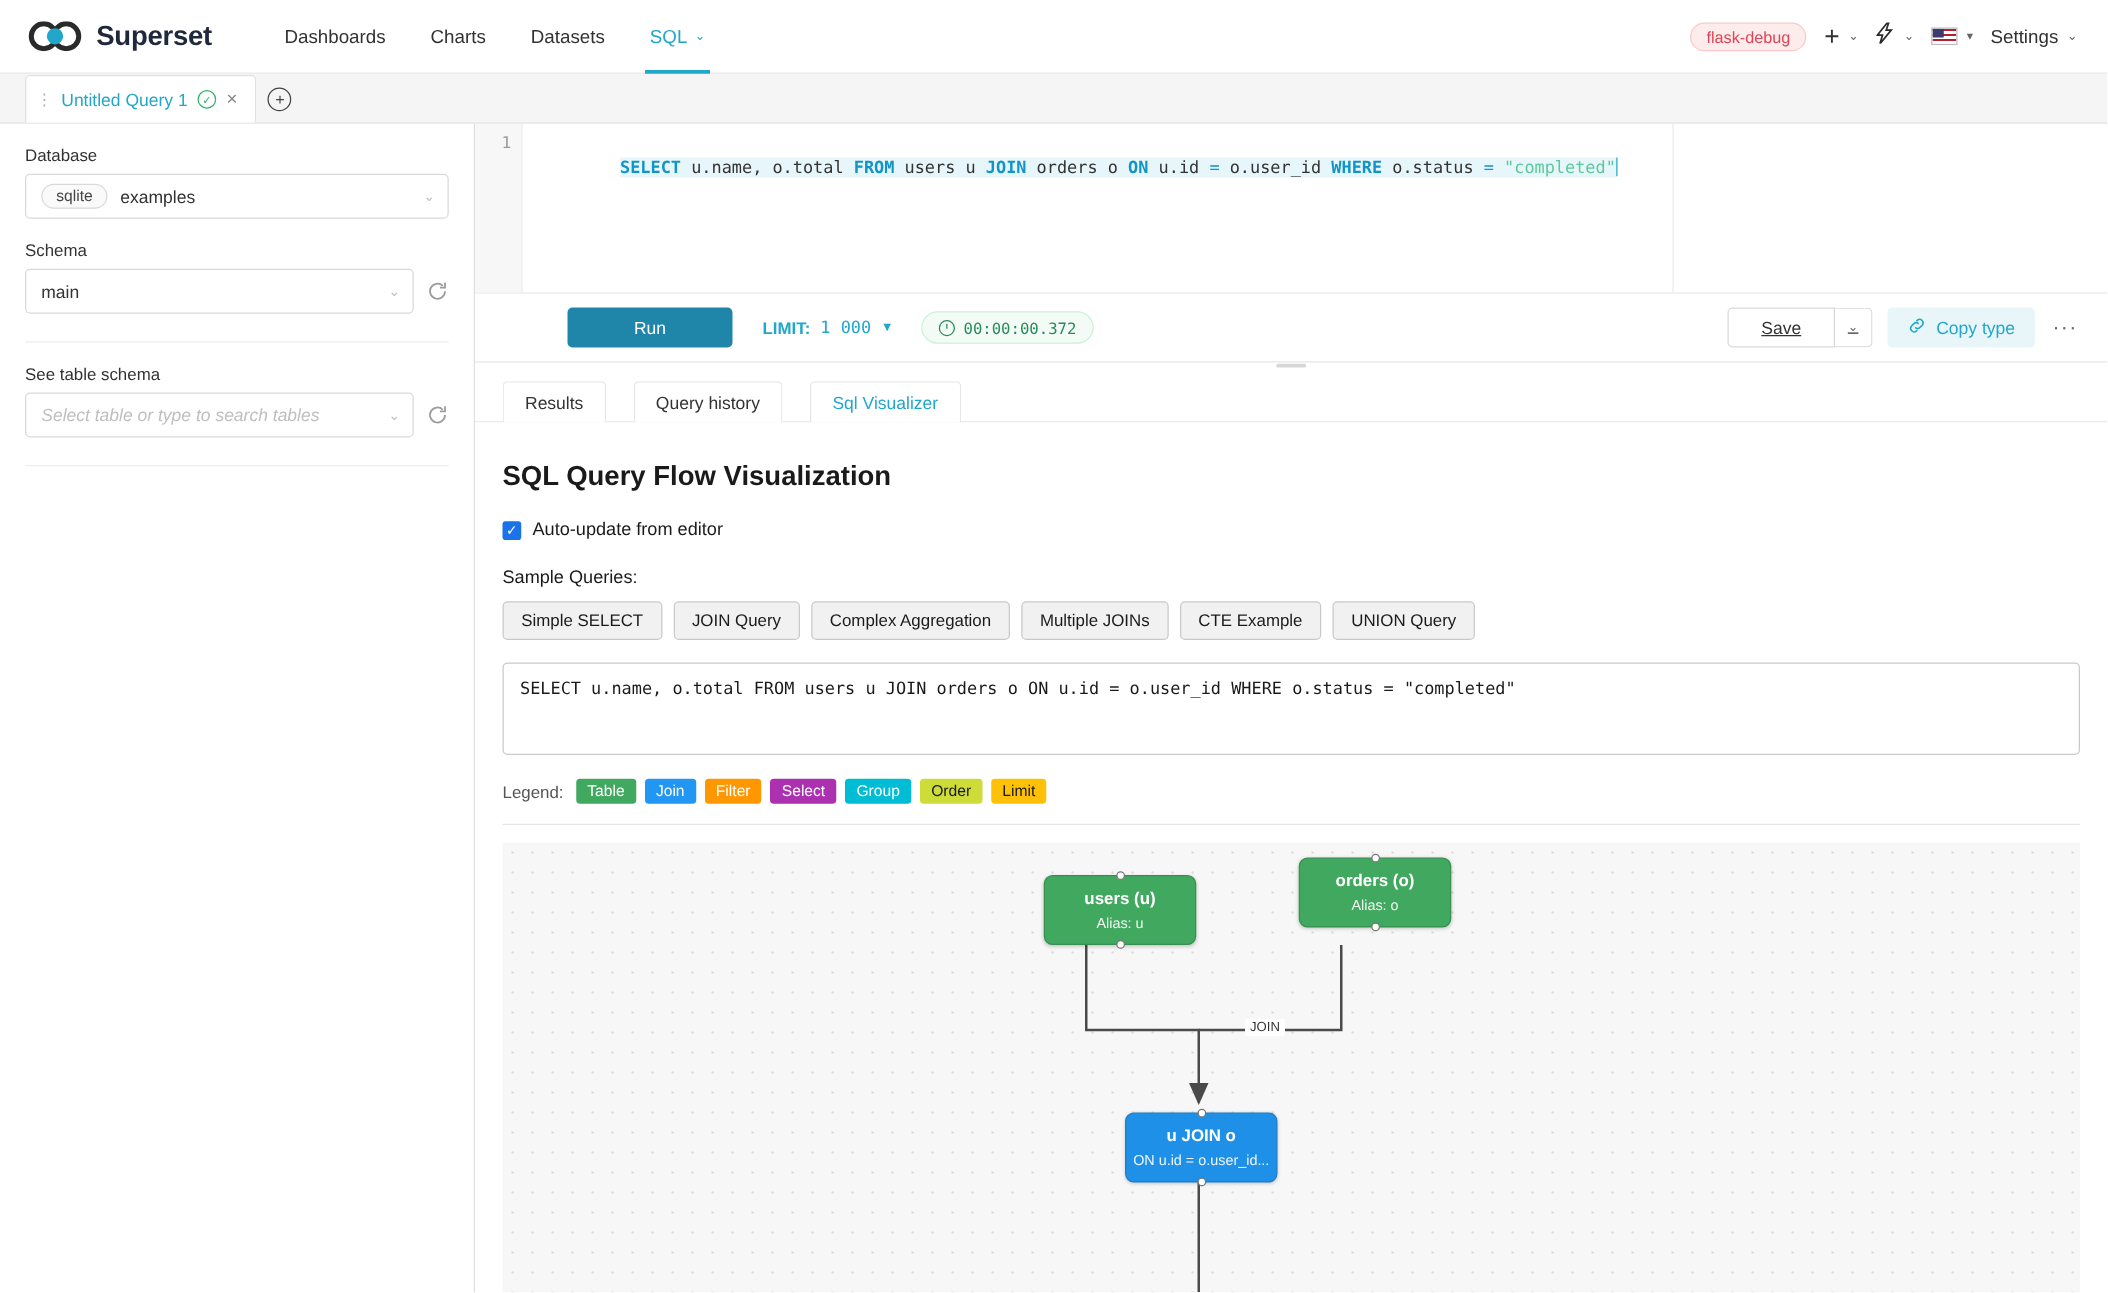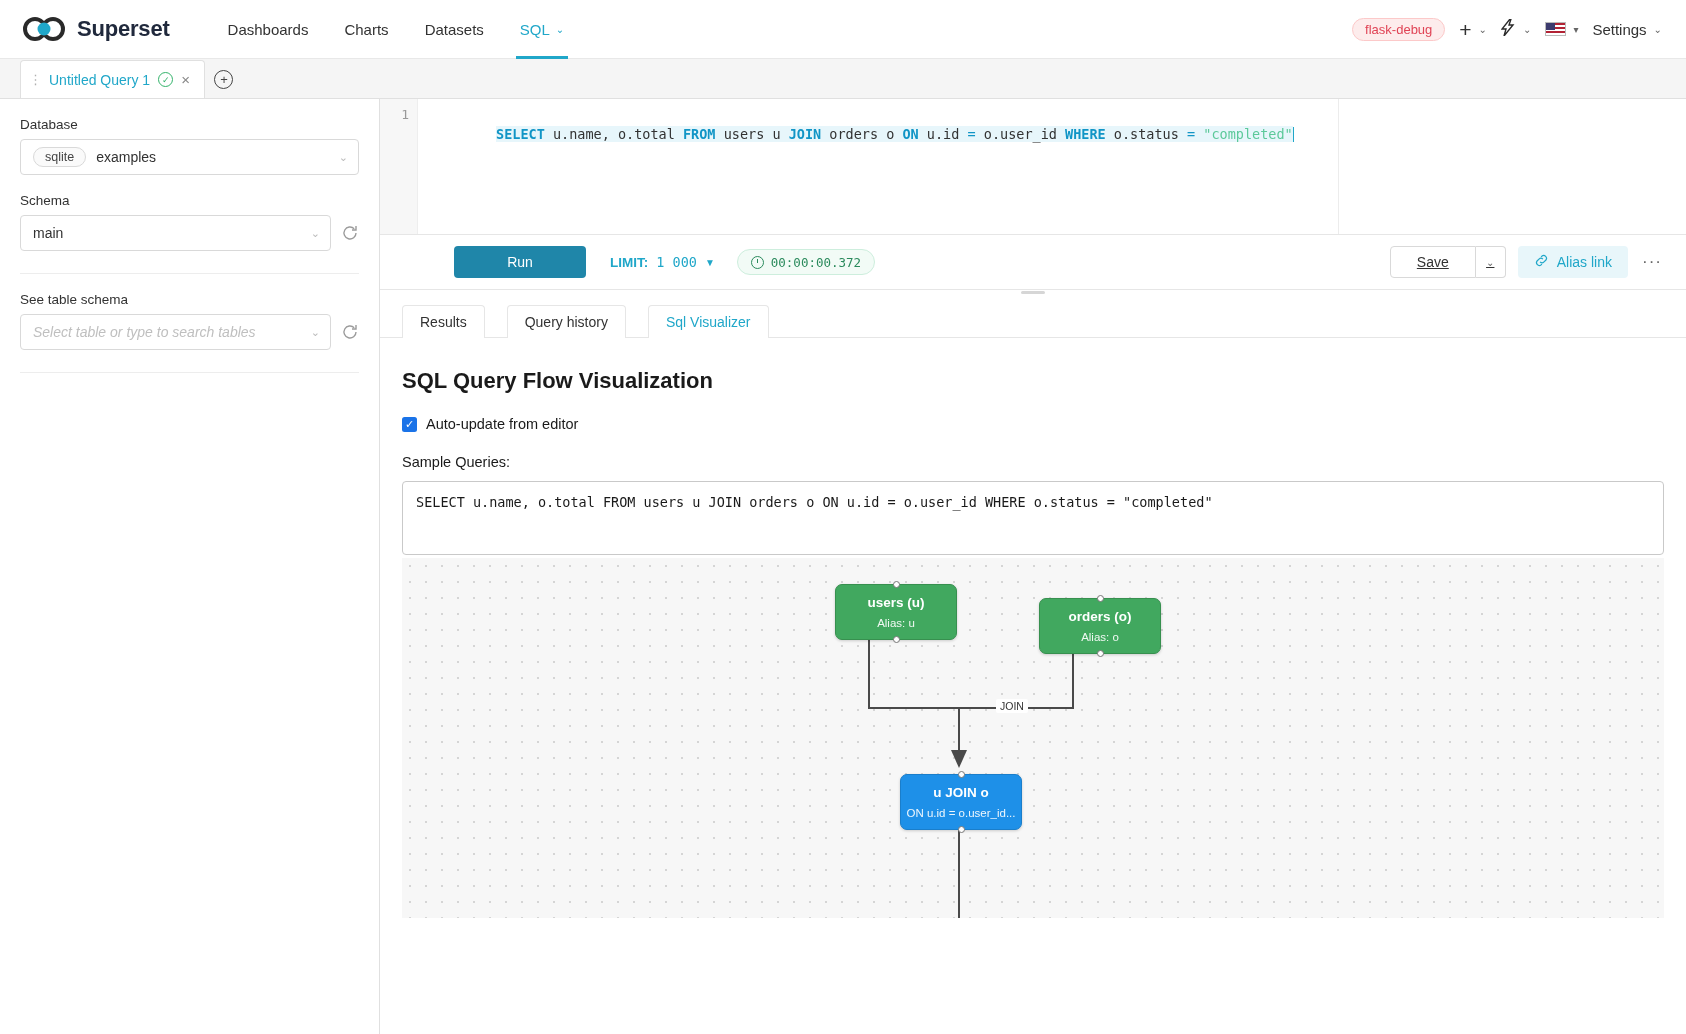--- a/index.html
+++ b/index.html
@@ -395,21 +395,21 @@
           <button class="save-btn">Save</button>
           <span class="save-caret">⌄</span>
         </div>
         <button class="copylink-btn">
           <span>
             <svg width="15" height="15" viewBox="0 0 16 16">
                 <path d="M6.5 9.5a3 3 0 0 0 4.2 0l2-2a3 3 0 0 0-4.2-4.2l-.9.9" fill="none" stroke="#20a7c9" stroke-width="1.3"></path>
                 <path d="M9.5 6.5a3 3 0 0 0-4.2 0l-2 2a3 3 0 0 0 4.2 4.2l.9-.9" fill="none" stroke="#20a7c9" stroke-width="1.3"></path>
               </svg>
           </span>
-          <span>Alias link</span>
+          <span>Copy type</span>
         </button>
         <span class="dots">···</span>
       </div>
       <div class="drag-handle"></div>
     </div>
 
     <div class="resulttabs">
       <div class="rtab">Results</div>
       <div class="rtab">Query history</div>
       <div class="rtab active">Sql Visualizer</div>
@@ -417,23 +417,41 @@
 
     <div class="viz">
       <h1 class="viz-title">SQL Query Flow Visualization</h1>
 
       <div class="chk-row">
         <span class="chkbox">✓</span>
         <span class="chk-label">Auto-update from editor</span>
       </div>
 
       <div class="samples-label">Sample Queries:</div>
+      <div class="samples-row">
+        <button class="sample-btn">Simple SELECT</button>
+        <button class="sample-btn">JOIN Query</button>
+        <button class="sample-btn">Complex Aggregation</button>
+        <button class="sample-btn">Multiple JOINs</button>
+        <button class="sample-btn">CTE Example</button>
+        <button class="sample-btn">UNION Query</button>
+      </div>
 
       <textarea class="sql-textarea" style="">SELECT u.name, o.total FROM users u JOIN orders o ON u.id = o.user_id WHERE o.status = "completed"</textarea>
 
+      <div class="legend-row">
+        <span class="legend-lbl">Legend:</span>
+        <span class="lg" style="background:#41a85f">Table</span>
+        <span class="lg" style="background:#2196f3">Join</span>
+        <span class="lg" style="background:#ff9800">Filter</span>
+        <span class="lg" style="background:#ab31b0">Select</span>
+        <span class="lg" style="background:#00bcd4">Group</span>
+        <span class="lg" style="background:#cddc39;color:#1a1a1a">Order</span>
+        <span class="lg" style="background:#ffc107;color:#1a1a1a">Limit</span>
+      </div>
 
       
       <div class="canvas">
         <svg width="100%" height="360" style="position:absolute;left:0;top:0">
           <defs>
             <marker id="arr" markerWidth="10" markerHeight="8" refX="8" refY="4" orient="auto">
               <path d="M0,0 L9,4 L0,8 z" fill="#4a4a4a"></path>
             </marker>
           </defs>
 
@@ -446,21 +464,21 @@
 
         <div class="edge-label" style="left:594px; top:141px;">JOIN</div>
 
         <div class="node table" style="left:406px; top:26px; width:122px; height:56px;">
           <span class="port top"></span>
           <span class="node-title">users (u)</span>
           <span class="node-sub">Alias: u</span>
           <span class="port bot"></span>
         </div>
 
-        <div class="node table" style="left:610px; top:40px; width:122px; height:56px;">
+        <div class="node table" style="left:610px; top:12px; width:122px; height:56px;">
           <span class="port top"></span>
           <span class="node-title">orders (o)</span>
           <span class="node-sub">Alias: o</span>
           <span class="port bot"></span>
         </div>
 
         <div class="node join" style="left:498px; top:216px; width:122px; height:56px;">
           <span class="port top"></span>
           <span class="node-title">u JOIN o</span>
           <span class="node-sub">ON u.id = o.user_id...</span>

